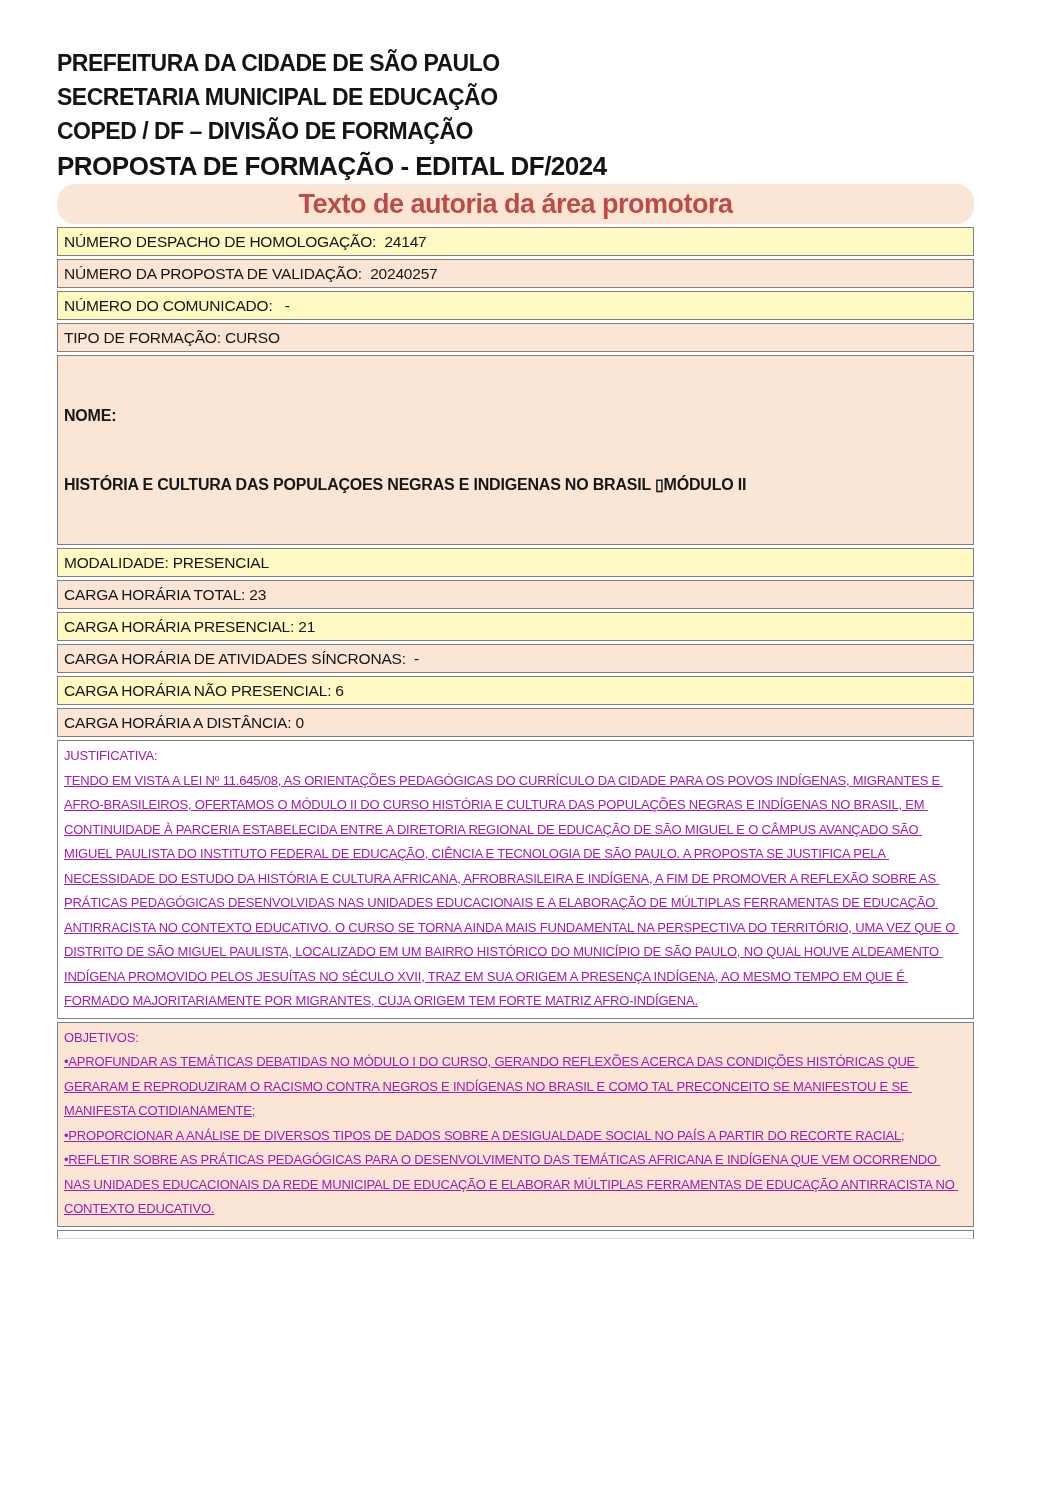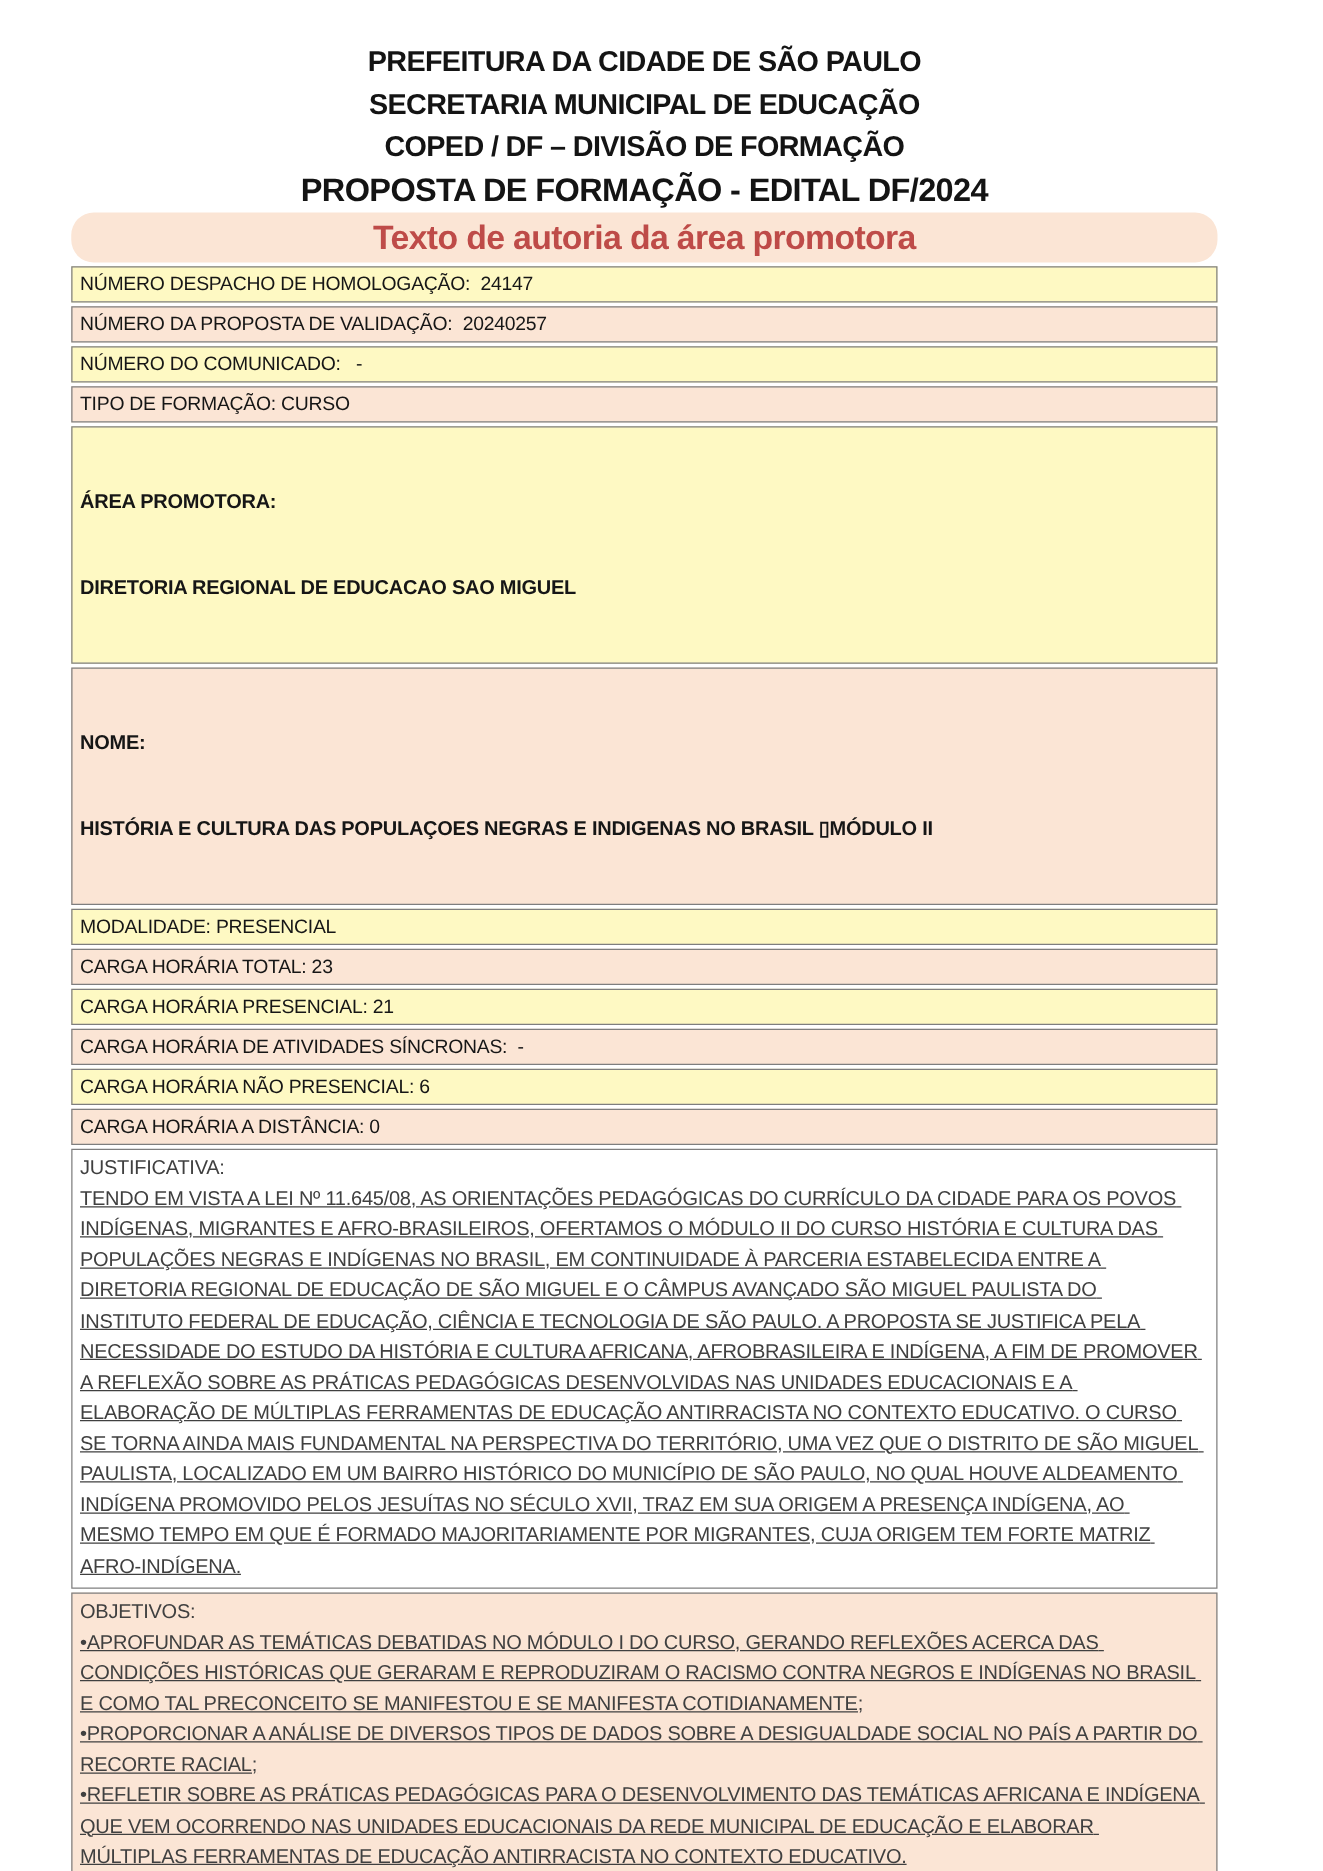--- a/index.html
+++ b/index.html
@@ -4,21 +4,21 @@
 <style>
   html,body{margin:0;padding:0;background:#ffffff;}
   body{
     width:1058px;height:1497px;position:relative;
     font-family:"Liberation Sans",sans-serif;
     color:#111111;
     -webkit-font-smoothing:antialiased;
   }
   .doc{position:absolute;left:57px;top:0;width:917px;}
   
-  .hdr{padding-top:32px;text-align:center;}
+  .hdr{padding-top:46px;}
   .hdr-line{
     font-weight:bold;font-size:23px;line-height:34px;
     letter-spacing:-0.5px;color:#141414;white-space:nowrap;
   }
   .hdr-line.big{font-size:26px;line-height:36px;}
   .banner{
     background:#FBE5D5;height:40px;line-height:40px;text-align:center;
     font-weight:bold;font-size:27px;letter-spacing:-0.5px;color:#BE4B48;
     margin-bottom:3px;
     border-radius:18px;
@@ -29,21 +29,21 @@
     padding:2px 8px 2px 6px;margin-bottom:3px;
     font-size:15.5px;line-height:23px;letter-spacing:-0.2px;
     white-space:pre-wrap;color:#161616;
   }
   .row.peach{background:#FBE5D5;}
   .row.bold{font-weight:bold;font-size:16px;}
   
   .section{
     border:1px solid #7F7F7F;background:#ffffff;
     padding:3px 10px 4px 6px;margin-bottom:3px;
-    font-size:16px;line-height:24.5px;letter-spacing:-0.2px;color:#404040;
+    font-size:13px;line-height:24.5px;letter-spacing:-0.2px;color:#a21caf;
   }
   .section.peach{background:#FBE5D5;}
   .section.cut{border-bottom-color:#d9d9d9;}
   .sec-title{white-space:pre-wrap;}
   .sec-body{white-space:pre-wrap;text-decoration:underline;}
 </style>
 </head>
 <body>
 
 <div class="doc">
@@ -55,24 +55,20 @@
     <div class="hdr-line big">PROPOSTA DE FORMAÇÃO - EDITAL DF/2024</div>
   </div>
 
   <div class="banner">Texto de autoria da área promotora</div>
 
   <div class="row">NÚMERO DESPACHO DE HOMOLOGAÇÃO:  24147</div>
   <div class="row peach">NÚMERO DA PROPOSTA DE VALIDAÇÃO:  20240257</div>
   <div class="row">NÚMERO DO COMUNICADO:   -</div>
   <div class="row peach">TIPO DE FORMAÇÃO: CURSO</div>
 
-  <div class="row bold">
-    <div>ÁREA PROMOTORA:</div>
-    <div>DIRETORIA REGIONAL DE EDUCACAO SAO MIGUEL</div>
-  </div>
 
   <div class="row peach bold">
     <div>NOME:</div>
     <div>HISTÓRIA E CULTURA DAS POPULAÇOES NEGRAS E INDIGENAS NO BRASIL ▯MÓDULO II</div>
   </div>
 
   <div class="row">MODALIDADE: PRESENCIAL</div>
   <div class="row peach">CARGA HORÁRIA TOTAL: 23</div>
   <div class="row">CARGA HORÁRIA PRESENCIAL: 21</div>
   <div class="row peach">CARGA HORÁRIA DE ATIVIDADES SÍNCRONAS:  -</div>

